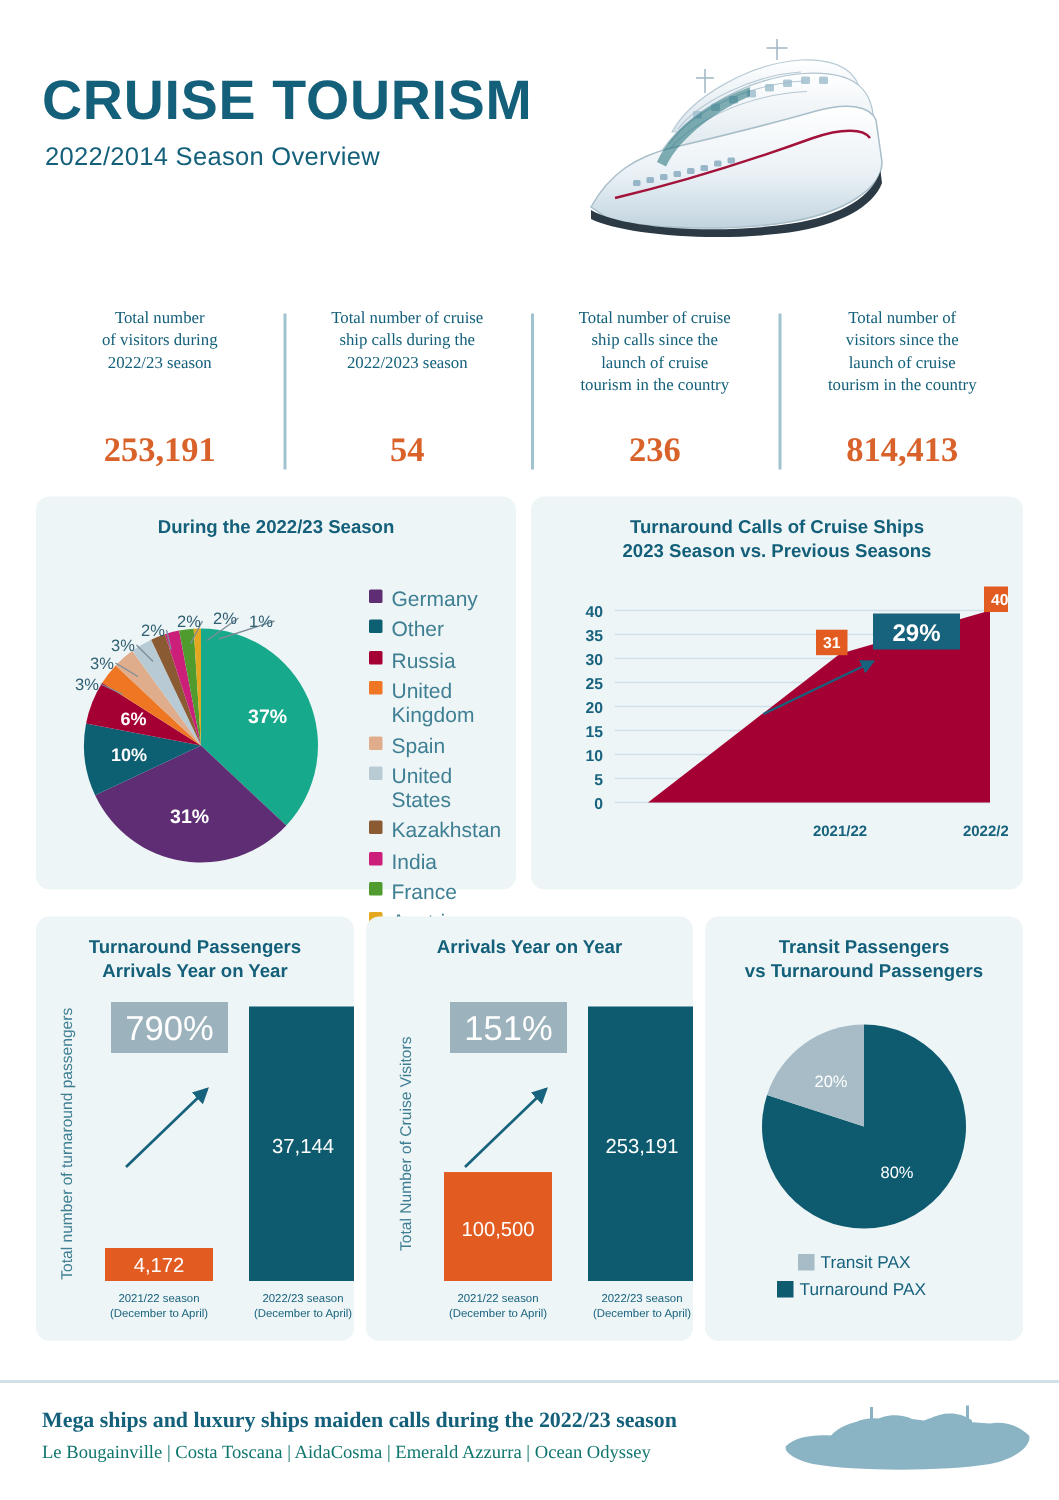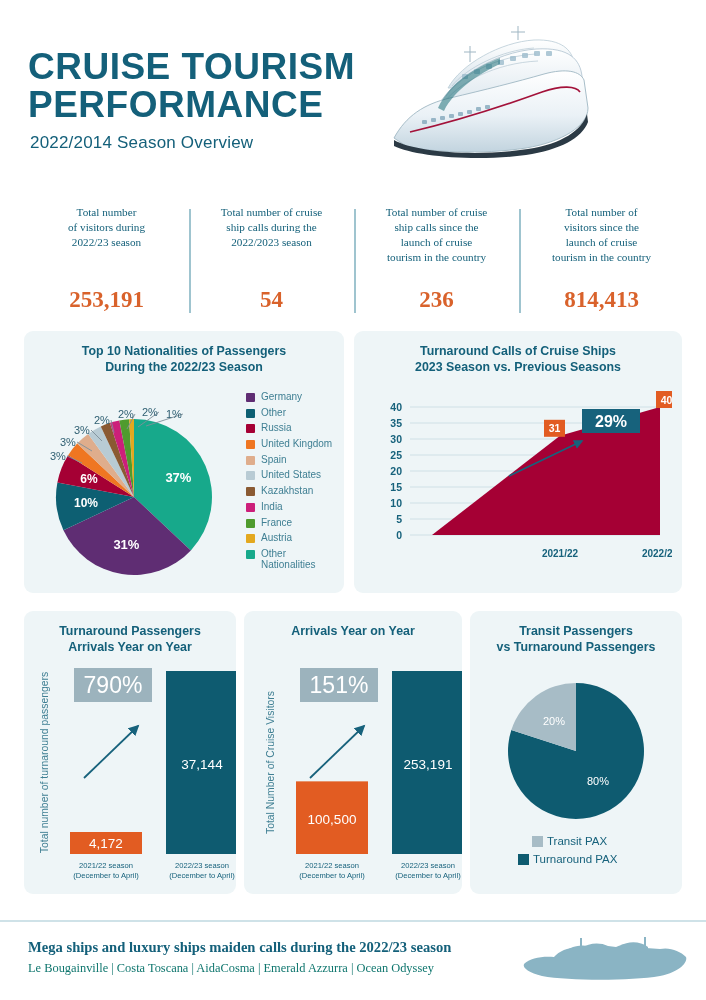--- a/index.html
+++ b/index.html
@@ -45,21 +45,21 @@
     text-align:center;font-size:12.4px;font-weight:700;color:#14607a;
     line-height:1.28;padding-top:13px;
   }
 
   
   #panel-nat{left:24px;top:331px;width:320px;height:262px;}
   .nat-pie-wrap{position:absolute;left:14px;top:58px;width:200px;height:196px;}
   .nat-legend{position:absolute;left:222px;top:60px;width:95px;}
   .leg-row{display:flex;align-items:flex-start;margin-bottom:4.1px;}
   .leg-sw{width:9px;height:9px;flex:0 0 9px;margin-top:2px;margin-right:6px;border-radius:1px;}
-  .leg-txt{font-size:10px;line-height:1.16;color:#3f7f93;}
+  .leg-txt{font-size:14px;line-height:1.16;color:#3f7f93;}
 
   
   #panel-turn{left:354px;top:331px;width:328px;height:262px;}
   .area-wrap{position:absolute;left:10px;top:52px;width:308px;height:200px;}
 
   
   #panel-tpax{left:24px;top:611px;width:212px;height:283px;}
   #panel-arr{left:244px;top:611px;width:218px;height:283px;}
   #panel-mix{left:470px;top:611px;width:212px;height:283px;}
   .chart-svg{position:absolute;left:0;top:0;}
@@ -79,21 +79,20 @@
   text{font-family:"Liberation Sans",sans-serif;}
 </style>
 </head>
 <body>
 
 <div class="page">
 
   <div class="header">
     <div class="title-block">
       <div class="title-l1">CRUISE TOURISM</div>
-      <div class="title-l2">PERFORMANCE</div>
       <div class="subtitle">2022/2014 Season Overview</div>
     </div>
     <svg class="ship-hero" viewBox="0 0 334 152">
       <defs>
         <linearGradient id="hullg" x1="0" y1="0" x2="0" y2="1">
           <stop offset="0" stop-color="#ffffff"></stop>
           <stop offset="0.55" stop-color="#eaf1f6"></stop>
           <stop offset="1" stop-color="#c2d4df"></stop>
         </linearGradient>
         <linearGradient id="supg" x1="0" y1="0" x2="0" y2="1">
@@ -162,21 +161,20 @@
       <div class="kpi-value">236</div>
     </div>
     <div class="kpi">
       <div class="kpi-label">Total number of<br>visitors since the<br>launch of cruise<br>tourism in the country</div>
       <div class="kpi-value">814,413</div>
     </div>
   </div>
 
   <div class="panel" id="panel-nat">
     <div class="panel-title">
-      <div>Top 10 Nationalities of Passengers</div>
       <div>During the 2022/23 Season</div>
     </div>
     <div class="nat-pie-wrap">
       <svg id="natpie" viewBox="0 0 200 196" width="200" height="196">
           <path d="M 96 108 L 96.00 30.00 A 78 78 0 0 1 152.86 161.39 Z" fill="#17a98b"></path>
           <text x="140.4" y="92.8" fill="#ffffff" font-size="13" font-weight="700" text-anchor="middle">37%</text>
           <path d="M 96 108 L 152.86 161.39 A 78 78 0 0 1 25.42 141.21 Z" fill="#5f2d73"></path>
           <text x="88.4" y="159.8" fill="#ffffff" font-size="13" font-weight="700" text-anchor="middle">31%</text>
           <path d="M 96 108 L 25.42 141.21 A 78 78 0 0 1 19.38 93.38 Z" fill="#0d5f72"></path>
           <text x="48.0" y="118.1" fill="#ffffff" font-size="12" font-weight="700" text-anchor="middle">10%</text>

